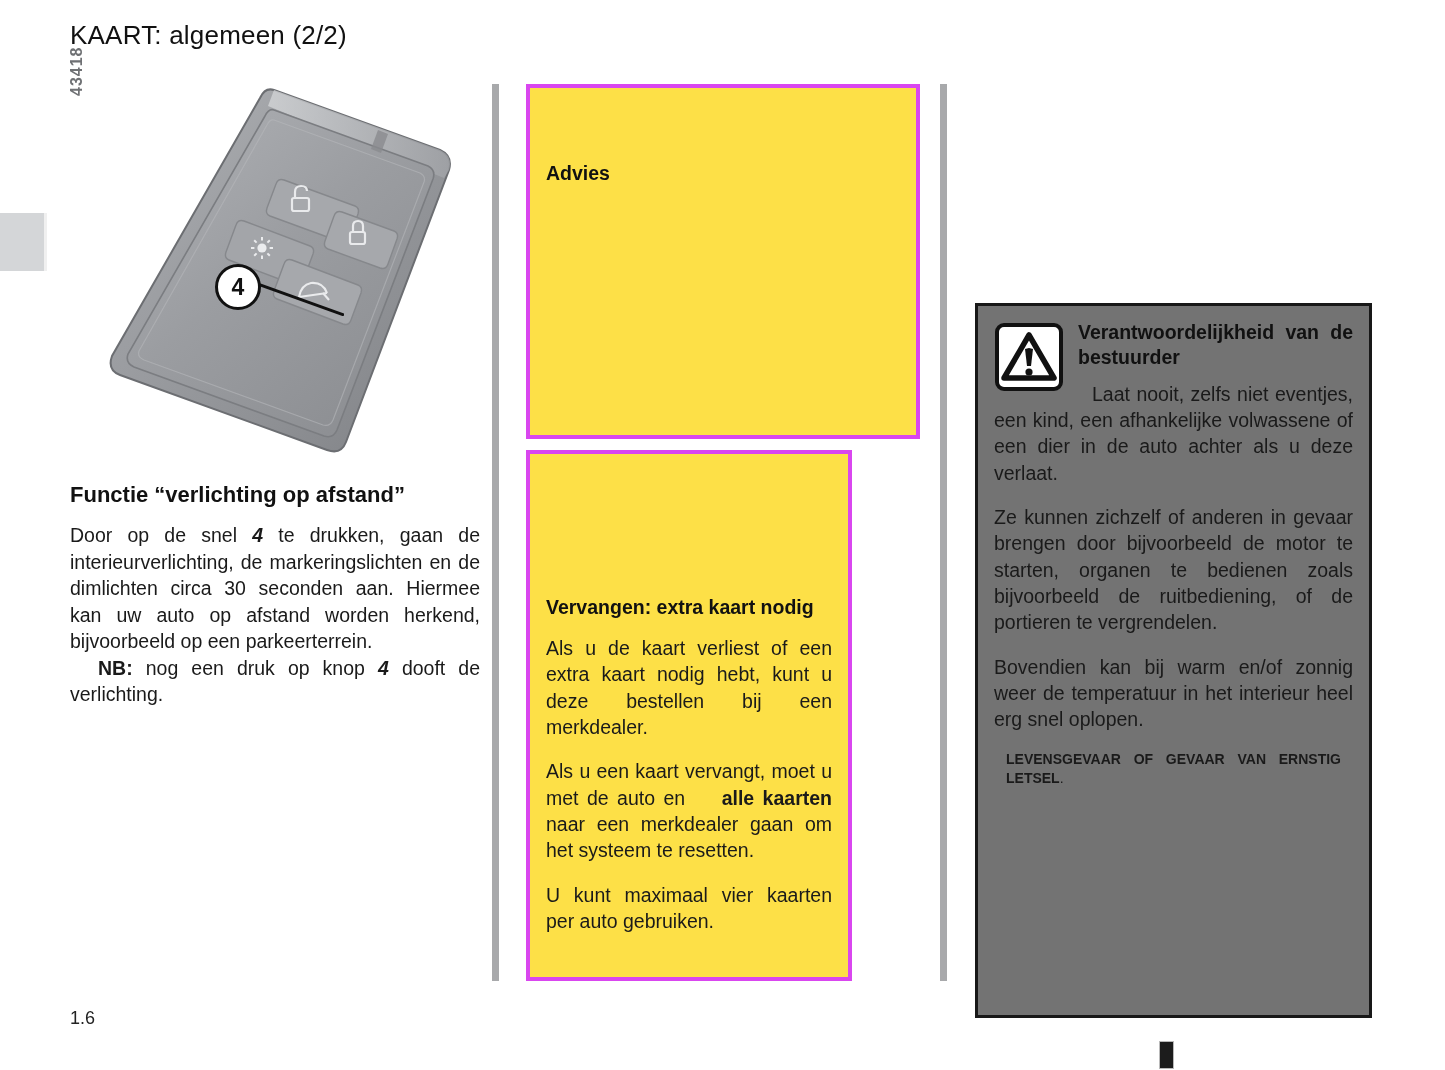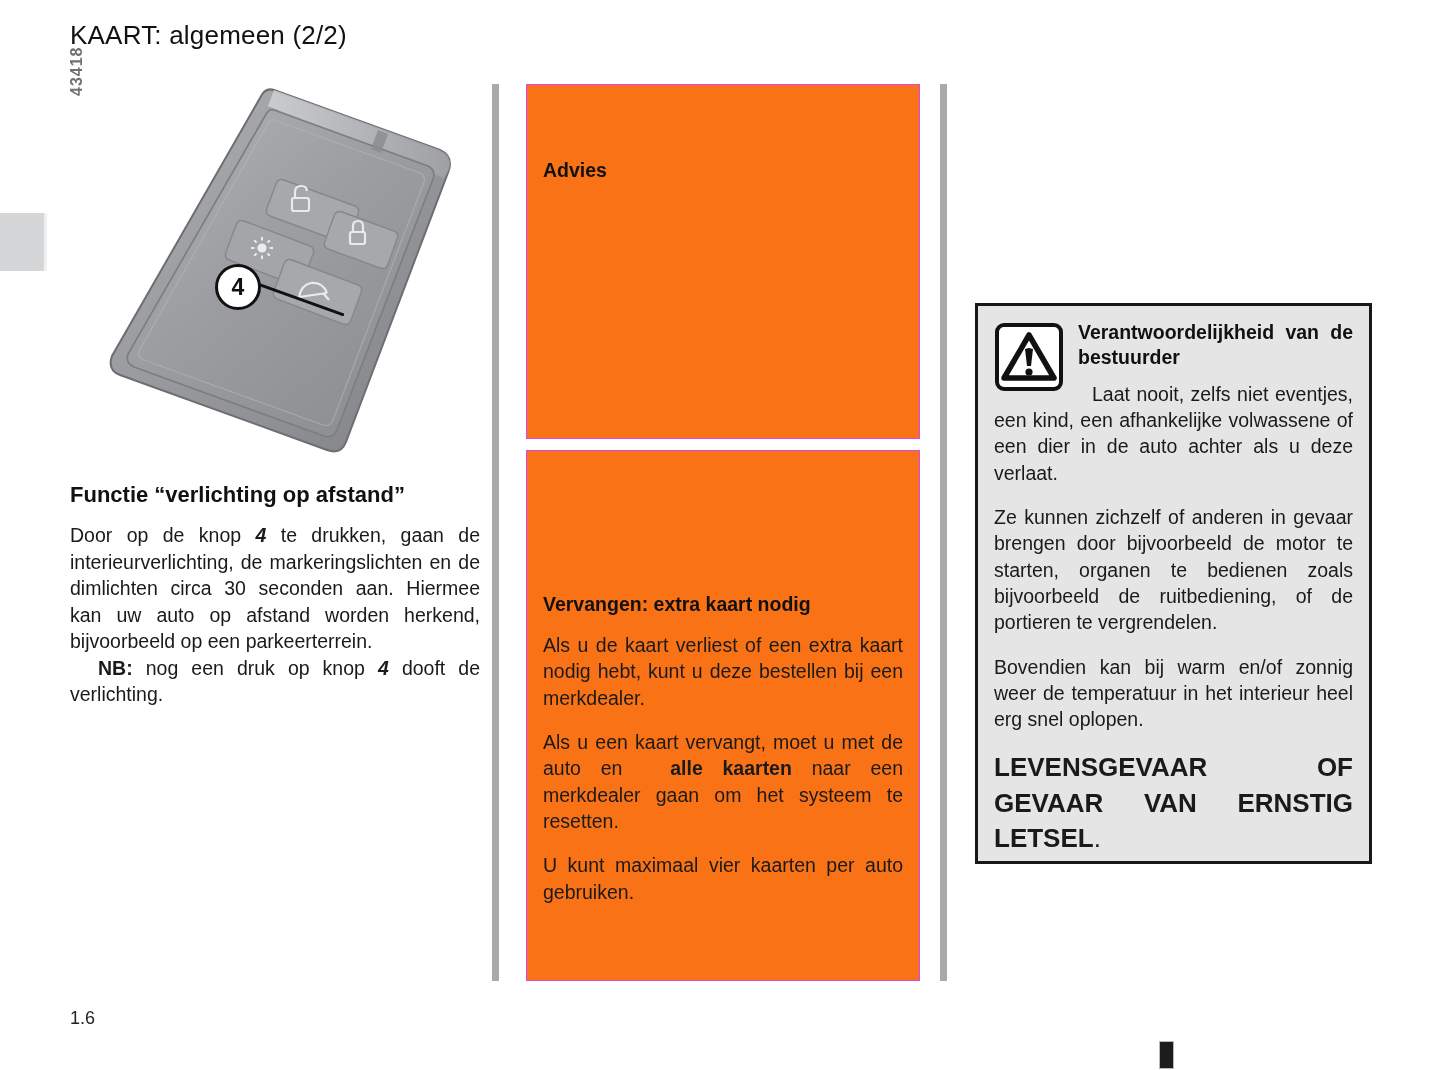--- a/index.html
+++ b/index.html
@@ -131,56 +131,56 @@
     line-height: 1.36;
     text-align: justify;
     color: #1a1a1a;
   }
   .b { font-weight: bold; margin-left: 28px; }
   .bi { font-weight: bold; font-style: italic; }
 
   
   .framed-box {
     position: absolute;
-    border: 1px solid #d946ef;
+    border: 4px solid #d946ef;
     box-sizing: border-box;
-    background: #f97316;
+    background: #fde047;
   }
   .framed-box p, .warn-box p {
     margin: 0 0 18px 0;
     font-size: 19.5px;
     line-height: 1.35;
     text-align: justify;
     color: #1a1a1a;
   }
   .framed-box p:last-child, .warn-box p:last-child { margin-bottom: 0; }
   .box-heading {
     font-size: 19.5px;
     font-weight: bold;
     margin: 0 0 16px 0;
     color: #111;
     text-align: left;
   }
 
   #box-advies { left: 526px; top: 84px; width: 394px; height: 355px; }
   #box-advies .inner { position: absolute; left: 16px; top: 74px; right: 16px; }
 
-  #box-vervangen { left: 526px; top: 450px; width: 394px; height: 531px; }
+  #box-vervangen { left: 526px; top: 450px; width: 326px; height: 531px; }
   #box-vervangen .inner { position: absolute; left: 16px; top: 142px; right: 16px; }
 
   
   #warn-box {
     position: absolute;
     left: 975px;
     top: 303px;
     width: 397px;
-    height: 561px;
+    height: 715px;
     border: 3px solid #181818;
     box-sizing: border-box;
-    background: #e5e5e5;
+    background: #737373;
     padding: 14px 16px 0 16px;
   }
   #warn-icon {
     float: left;
     width: 70px;
     height: 70px;
     margin: 2px 14px 2px 0;
   }
   #warn-heading {
     font-size: 19.5px;
@@ -193,24 +193,24 @@
   }
   #warn-first-para {
     text-indent: 14px;
     margin: 6px 0 18px 0;
     font-size: 19.5px;
     line-height: 1.35;
     text-align: justify;
   }
   #warn-emph {
     font-weight: bold;
-    font-size: 26px;
+    font-size: 14px;
     line-height: 1.35;
     text-align: justify;
-    margin: 0;
+    margin: 12px;
   }
 </style>
 </head>
 <body>
 
 <div id="page-title">KAART: algemeen (2/2)</div>
 
 <div id="left-edge-tab"></div>
 
 <div class="col-divider" id="divider-left"></div>
@@ -293,21 +293,21 @@
   </svg>
 
   <svg id="callout-line" viewBox="0 0 92 34" xmlns="http://www.w3.org/2000/svg">
     <line x1="0" y1="0" x2="92" y2="33" stroke="#111" stroke-width="3"></line>
   </svg>
   <div id="callout-4">4</div>
 </div>
 
 <div id="left-text-block">
   <h2 class="section-heading">Functie “verlichting op afstand”</h2>
-  <p><span>Door op de knop </span><span class="bi">4</span><span> te drukken, gaan de interieurverlichting, de markeringslichten en de dimlichten circa 30 seconden aan. Hiermee kan uw auto op afstand worden herkend, bijvoorbeeld op een parkeerterrein.</span><br><span class="b">NB:</span><span> nog een druk op knop </span><span class="bi">4</span><span> dooft de verlichting.</span></p>
+  <p><span>Door op de snel </span><span class="bi">4</span><span> te drukken, gaan de interieurverlichting, de markeringslichten en de dimlichten circa 30 seconden aan. Hiermee kan uw auto op afstand worden herkend, bijvoorbeeld op een parkeerterrein.</span><br><span class="b">NB:</span><span> nog een druk op knop </span><span class="bi">4</span><span> dooft de verlichting.</span></p>
 </div>
 
 <div class="framed-box" id="box-advies">
   <div class="inner">
     <div class="box-heading">Advies</div>
   </div>
 </div>
 
 <div class="framed-box" id="box-vervangen">
   <div class="inner">

